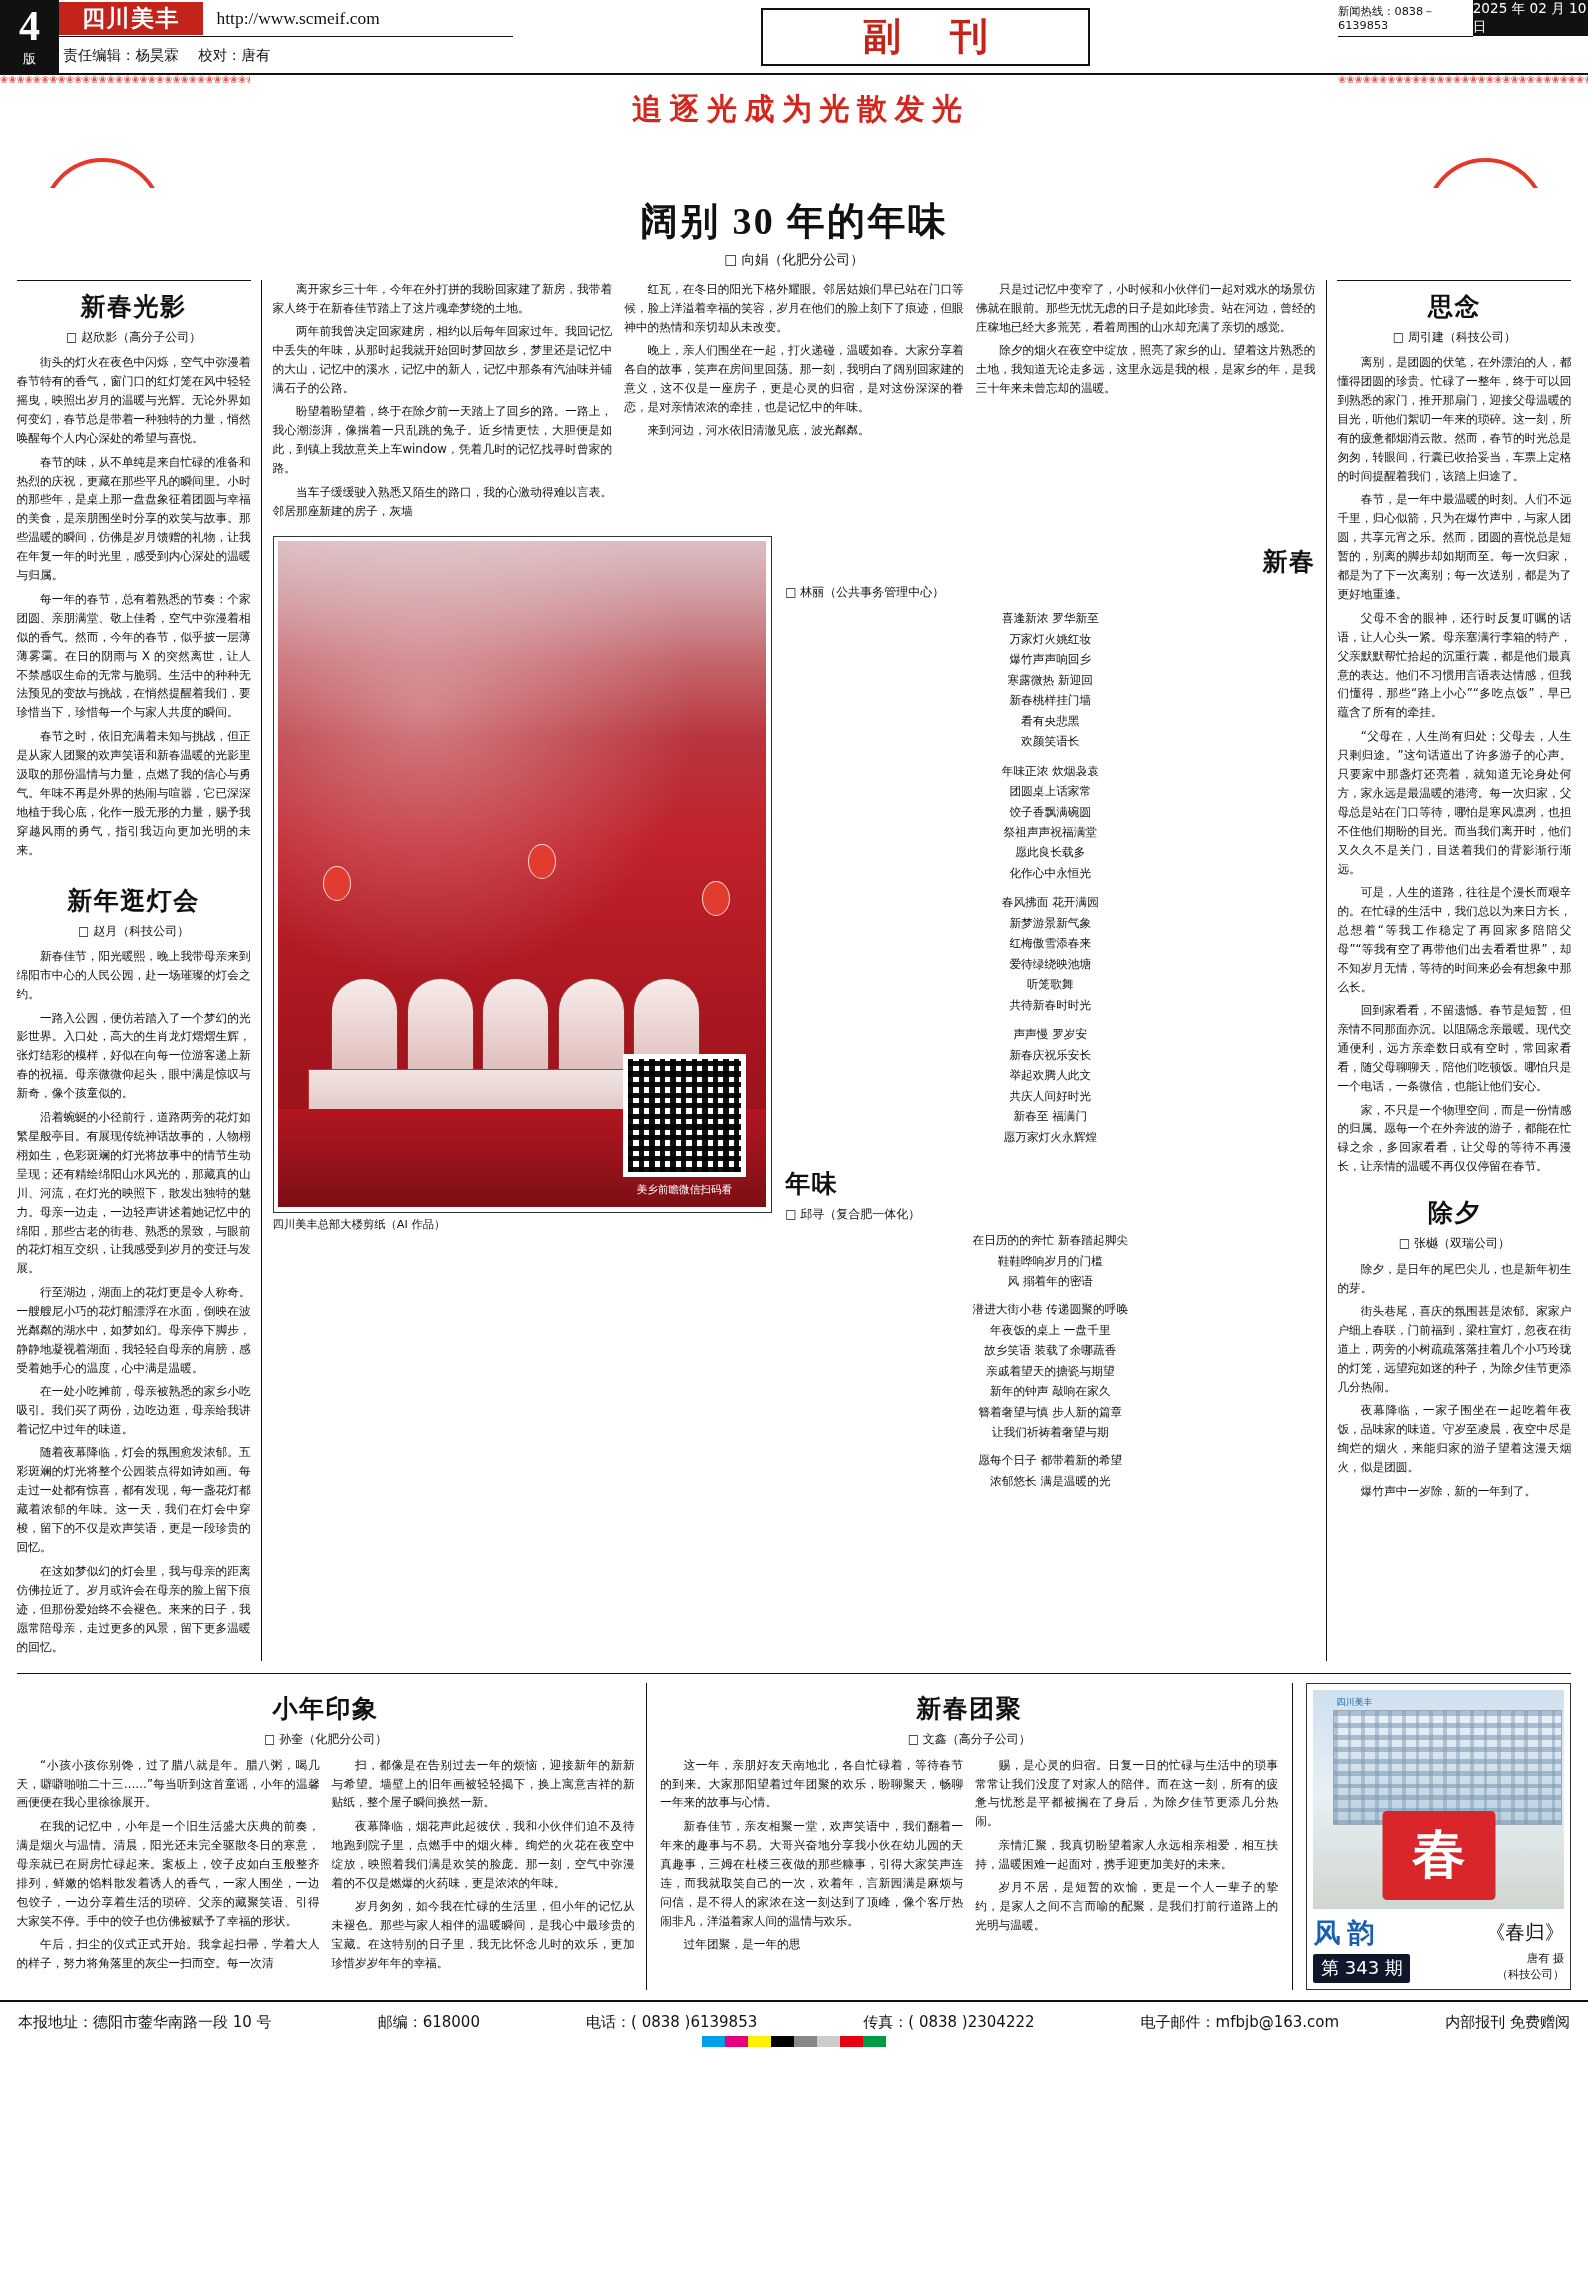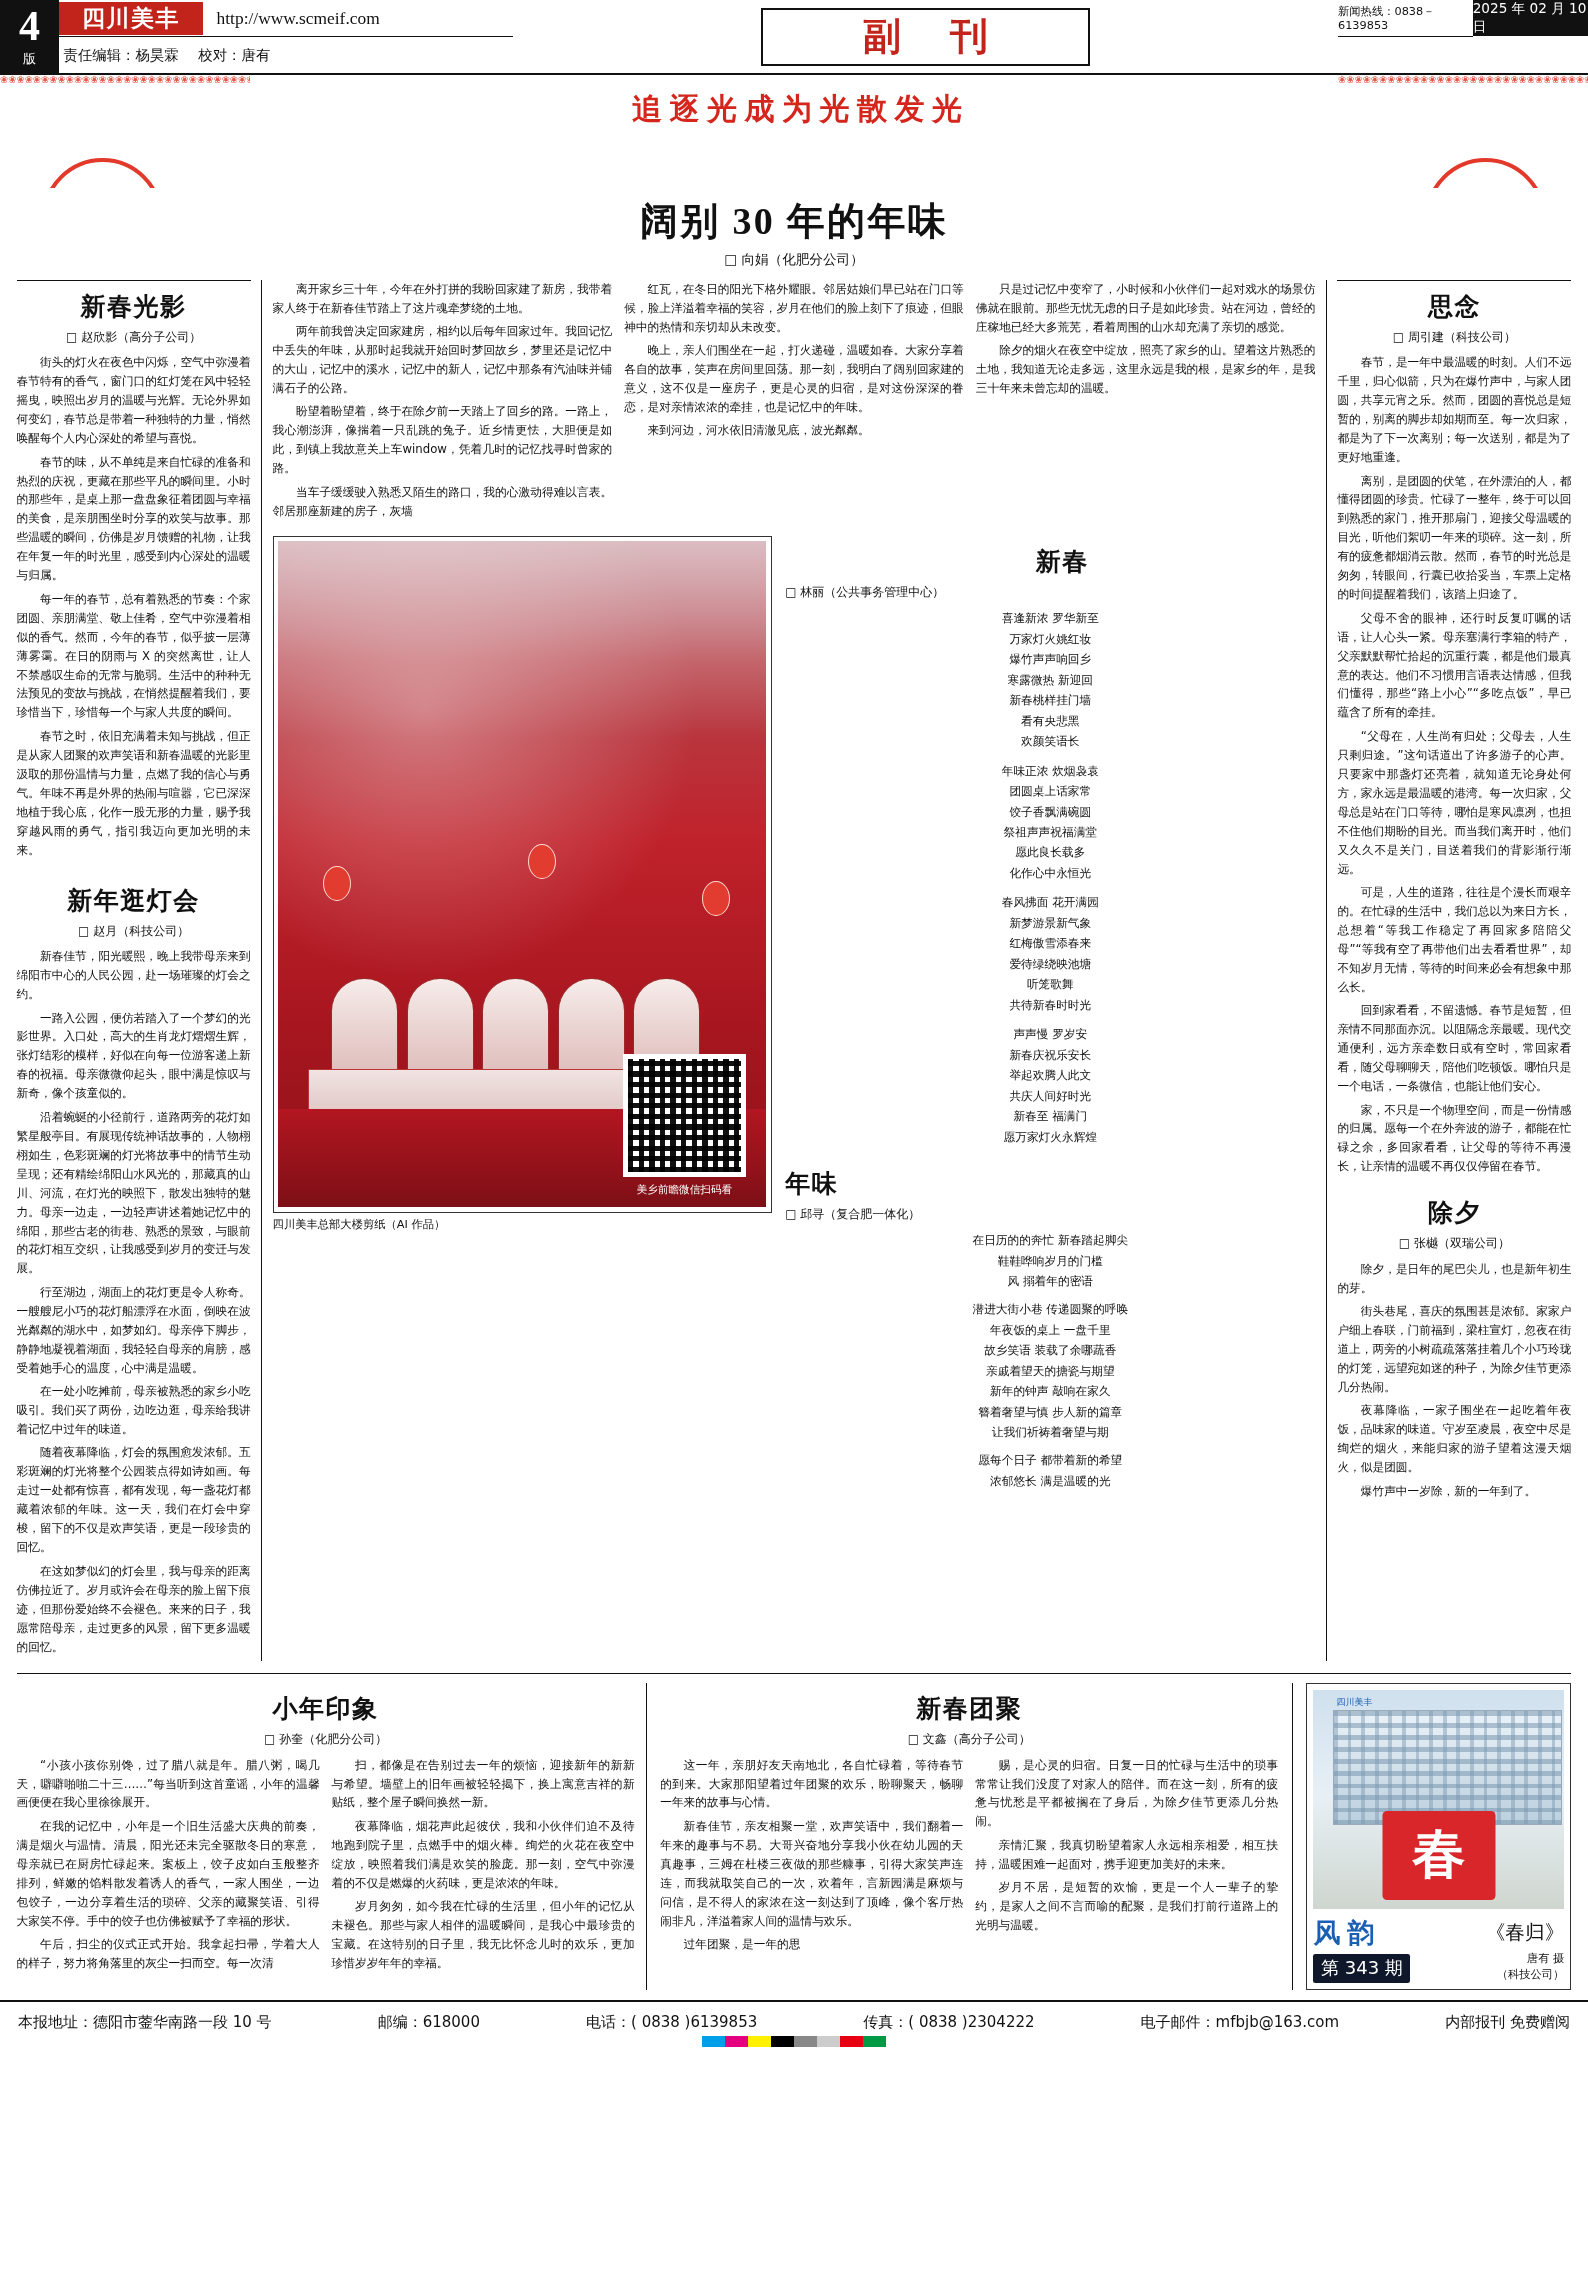--- a/index.html
+++ b/index.html
@@ -197,21 +197,21 @@
                 <div class="lantern" style="left:250px;top:303px;"></div>
                 <div class="lantern" style="left:424px;top:340px;"></div>
                 <div class="qr"></div>
                 <div class="qr-cap">美乡前瞻微信扫码看</div>
               </div>
             </div>
             <div class="figcap">四川美丰总部大楼剪纸（AI 作品）</div>
           </div>
 
           <div style="flex:1;">
-            <div class="sec-title" style="text-align:center;margin-left:24px;">新春</div>
+            <div class="sec-title" style="text-align:right;margin-left:24px;">新春</div>
             <div class="sec-by" style="text-align:left;">□ 林丽（公共事务管理中心）</div>
             <div class="poem">
               <div>喜逢新浓 罗华新至</div>
               <div>万家灯火姚红妆</div>
               <div>爆竹声声响回乡</div>
               <div>寒露微热 新迎回</div>
               <div>新春桃样挂门墙</div>
               <div>看有央悲黑</div>
               <div>欢颜笑语长</div>
               <div style="height:9px;"></div>
@@ -258,22 +258,22 @@
           </div>
         </div>
       </div>
 
       <div class="vline"></div>
 
       <div class="col" style="width:234px;">
         <div style="border-top:0.8px solid #111;margin-bottom:4.5px;"></div>
         <div class="sec-title">思念</div>
         <div class="sec-by">□ 周引建（科技公司）</div>
+        <p class="para">离别，是团圆的伏笔，在外漂泊的人，都懂得团圆的珍贵。忙碌了一整年，终于可以回到熟悉的家门，推开那扇门，迎接父母温暖的目光，听他们絮叨一年来的琐碎。这一刻，所有的疲惫都烟消云散。然而，春节的时光总是匆匆，转眼间，行囊已收拾妥当，车票上定格的时间提醒着我们，该踏上归途了。</p>
         <p class="para">春节，是一年中最温暖的时刻。人们不远千里，归心似箭，只为在爆竹声中，与家人团圆，共享元宵之乐。然而，团圆的喜悦总是短暂的，别离的脚步却如期而至。每一次归家，都是为了下一次离别；每一次送别，都是为了更好地重逢。</p>
-        <p class="para">离别，是团圆的伏笔，在外漂泊的人，都懂得团圆的珍贵。忙碌了一整年，终于可以回到熟悉的家门，推开那扇门，迎接父母温暖的目光，听他们絮叨一年来的琐碎。这一刻，所有的疲惫都烟消云散。然而，春节的时光总是匆匆，转眼间，行囊已收拾妥当，车票上定格的时间提醒着我们，该踏上归途了。</p>
         <p class="para">父母不舍的眼神，还行时反复叮嘱的话语，让人心头一紧。母亲塞满行李箱的特产，父亲默默帮忙拾起的沉重行囊，都是他们最真意的表达。他们不习惯用言语表达情感，但我们懂得，那些“路上小心”“多吃点饭”，早已蕴含了所有的牵挂。</p>
         <p class="para">“父母在，人生尚有归处；父母去，人生只剩归途。”这句话道出了许多游子的心声。只要家中那盏灯还亮着，就知道无论身处何方，家永远是最温暖的港湾。每一次归家，父母总是站在门口等待，哪怕是寒风凛冽，也担不住他们期盼的目光。而当我们离开时，他们又久久不是关门，目送着我们的背影渐行渐远。</p>
         <p class="para">可是，人生的道路，往往是个漫长而艰辛的。在忙碌的生活中，我们总以为来日方长，总想着“等我工作稳定了再回家多陪陪父母”“等我有空了再带他们出去看看世界”，却不知岁月无情，等待的时间来必会有想象中那么长。</p>
         <p class="para">回到家看看，不留遗憾。春节是短暂，但亲情不同那面亦沉。以阻隔念亲最暖。现代交通便利，远方亲牵数日或有空时，常回家看看，随父母聊聊天，陪他们吃顿饭。哪怕只是一个电话，一条微信，也能让他们安心。</p>
         <p class="para">家，不只是一个物理空间，而是一份情感的归属。愿每一个在外奔波的游子，都能在忙碌之余，多回家看看，让父母的等待不再漫长，让亲情的温暖不再仅仅停留在春节。</p>
 
         <div class="sec-title" style="margin-top:19.7px;">除夕</div>
         <div class="sec-by">□ 张樾（双瑞公司）</div>
         <p class="para">除夕，是日年的尾巴尖儿，也是新年初生的芽。</p>
         <p class="para">街头巷尾，喜庆的氛围甚是浓郁。家家户户细上春联，门前福到，梁柱宣灯，忽夜在街道上，两旁的小树疏疏落落挂着几个小巧玲珑的灯笼，远望宛如迷的种子，为除夕佳节更添几分热闹。</p>

